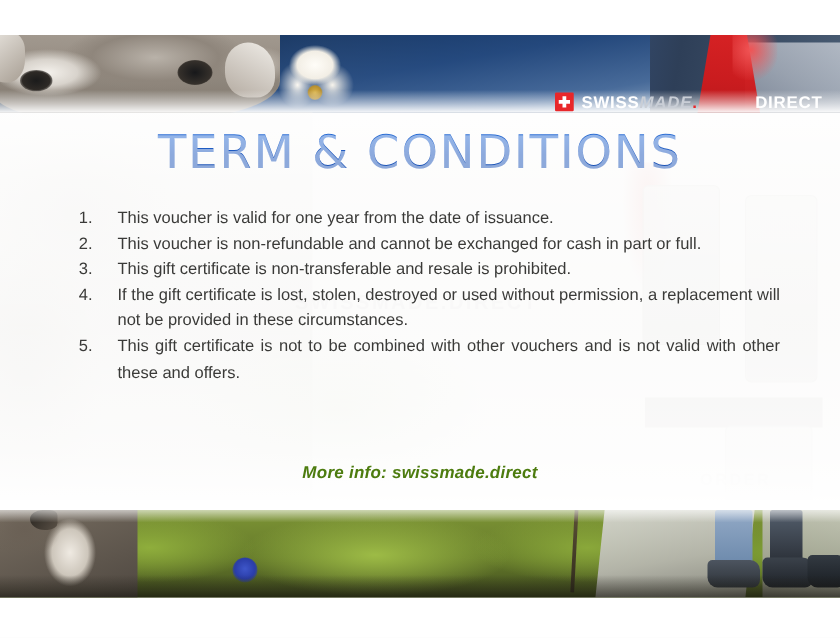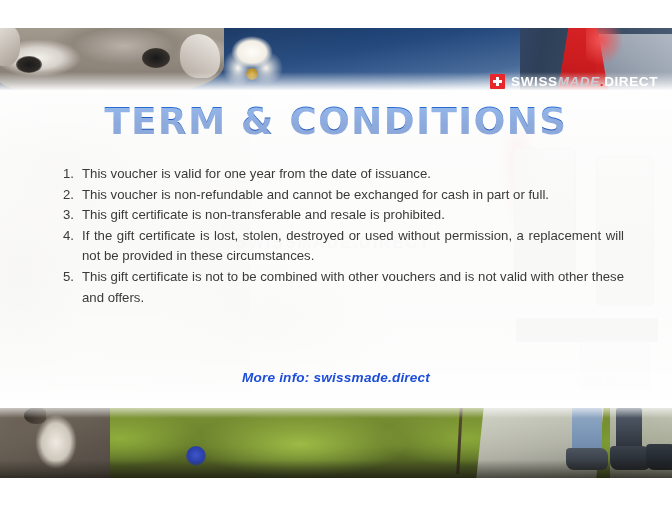--- a/index.html
+++ b/index.html
@@ -79,21 +79,21 @@
   }
   .logo-cross:before, .logo-cross:after {
     content:""; position:absolute; background:#fff;
   }
   .logo-cross:before { left:6px; top:3px; width:3px; height:9px; }
   .logo-cross:after  { left:3px; top:6px; width:9px; height:3px; }
   .logo-text { font-size:13.5px; font-weight:bold; letter-spacing:.6px; line-height:1; white-space:nowrap; }
   .logo-text .w1 { color:#ffffff; }
   .logo-text .w2 { color:#c9ced6;font-style:italic; }
   .logo-text .dot { color:#e8272a; }
-  .logo-text .w3 { color:#ffffff; }
+  .logo-text .w3 { color:#ffffff;margin-left:46px; }
 
   
   .body-band {
     position:absolute; left:0; top:90px; width:672px; height:310px; overflow:hidden;
     background:#f3f2f0;
   }
   .bg-cowl {
     position:absolute; left:-20px; top:-10px; width:270px; height:330px;
     background:
       radial-gradient(ellipse 120px 120px at 80px 90px, #e3e1dd 0%, rgba(227,225,221,0) 70%),
@@ -141,41 +141,41 @@
   .content-wash {
     position:absolute; left:0; top:0; width:672px; height:310px;
     background:linear-gradient(180deg, rgba(255,255,255,.93) 0%, rgba(255,255,255,.80) 18%, rgba(255,255,255,.74) 55%, rgba(255,255,255,.86) 88%, rgba(255,255,255,.97) 100%);
   }
 
   
   .content { position:absolute; left:0; top:90px; width:672px; height:310px; }
 
   .title {
     position:absolute; left:0; top:10px; width:672px; text-align:center;
-    font-size:37px; font-weight:bold; letter-spacing:1.6px;
+    font-size:37px; font-weight:normal; letter-spacing:1.6px;
     color:#1d5ec7;
     text-shadow:0 1px 0 rgba(255,255,255,.5);
     background:linear-gradient(180deg,#2f76de 0%, #1b55bb 55%, #1a4fae 100%);
     -webkit-background-clip:text; background-clip:text;
     -webkit-text-fill-color:transparent;
     font-family:"DejaVu Sans", sans-serif;
   }
 
   .terms { position:absolute; left:58px; top:74px; width:566px; }
   .term-row { display:flex; font-size:13.2px; color:#3a3a38; line-height:20.6px; }
   .term-num { width:16px; flex:0 0 16px; text-align:right; }
   .term-txt {
-    margin-left:8px; flex:1 1 auto;
+    margin-left:20px; flex:1 1 auto;
     text-align:justify; text-justify:inter-word;
   }
   .term-txt.nj { text-align:left; }
 
   .more-info {
     position:absolute; left:0; top:280px; width:672px; text-align:center;
-    font-size:13.6px; font-weight:bold; font-style:italic; color:#1d4ed8;
+    font-size:13.6px; font-weight:bold; font-style:italic; color:#4d7c0f;
     letter-spacing:.2px;
   }
 
   
   .bot-band {
     position:absolute; left:0; top:408px; width:672px; height:70px; overflow:hidden;
     background:linear-gradient(180deg,#6e7d33 0%, #5d6b2c 60%, #3f4720 100%);
   }
   .bb-grass {
     position:absolute; left:0; top:0; width:672px; height:70px;

